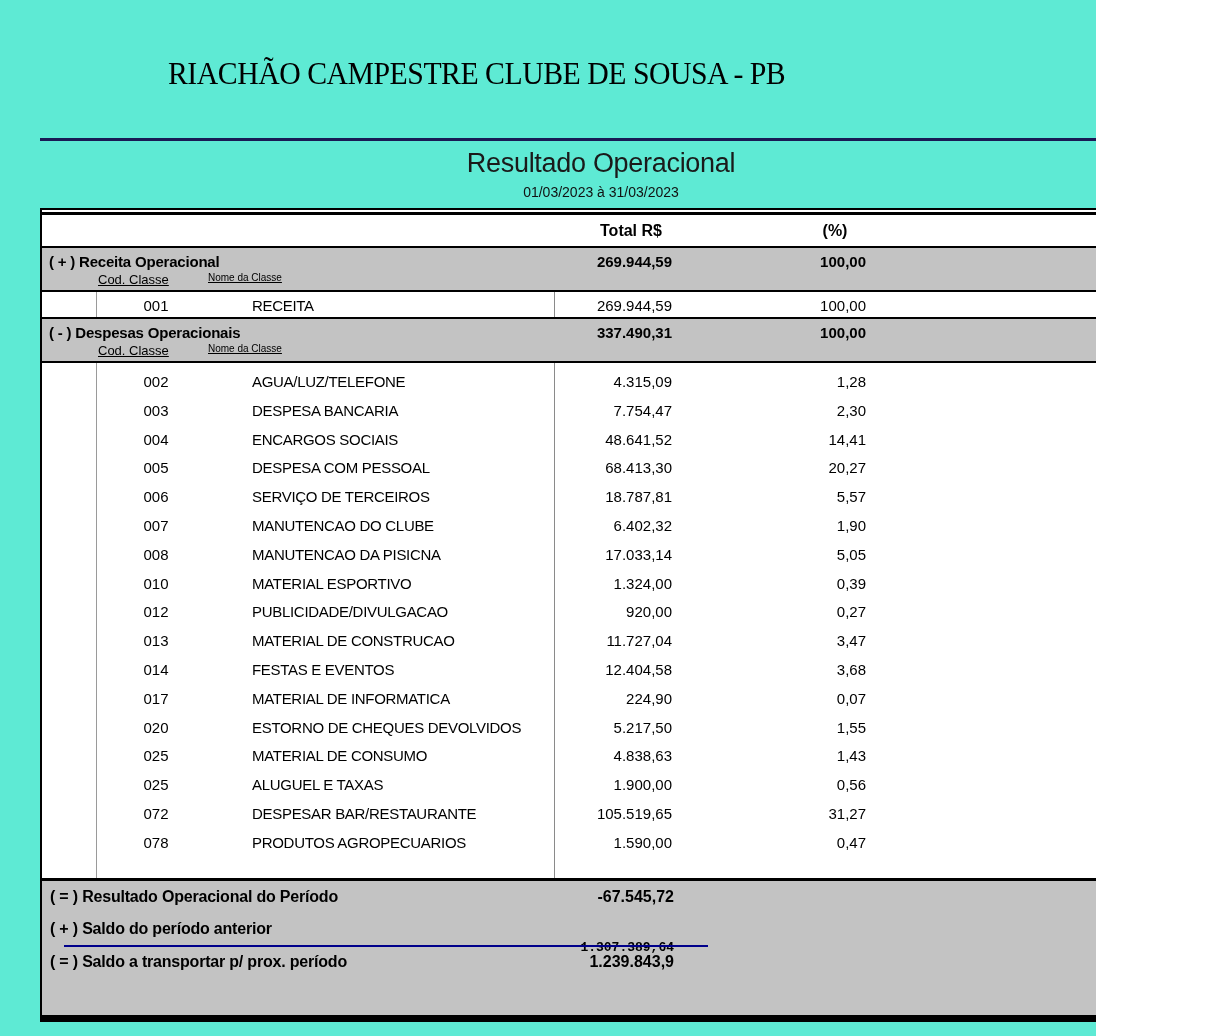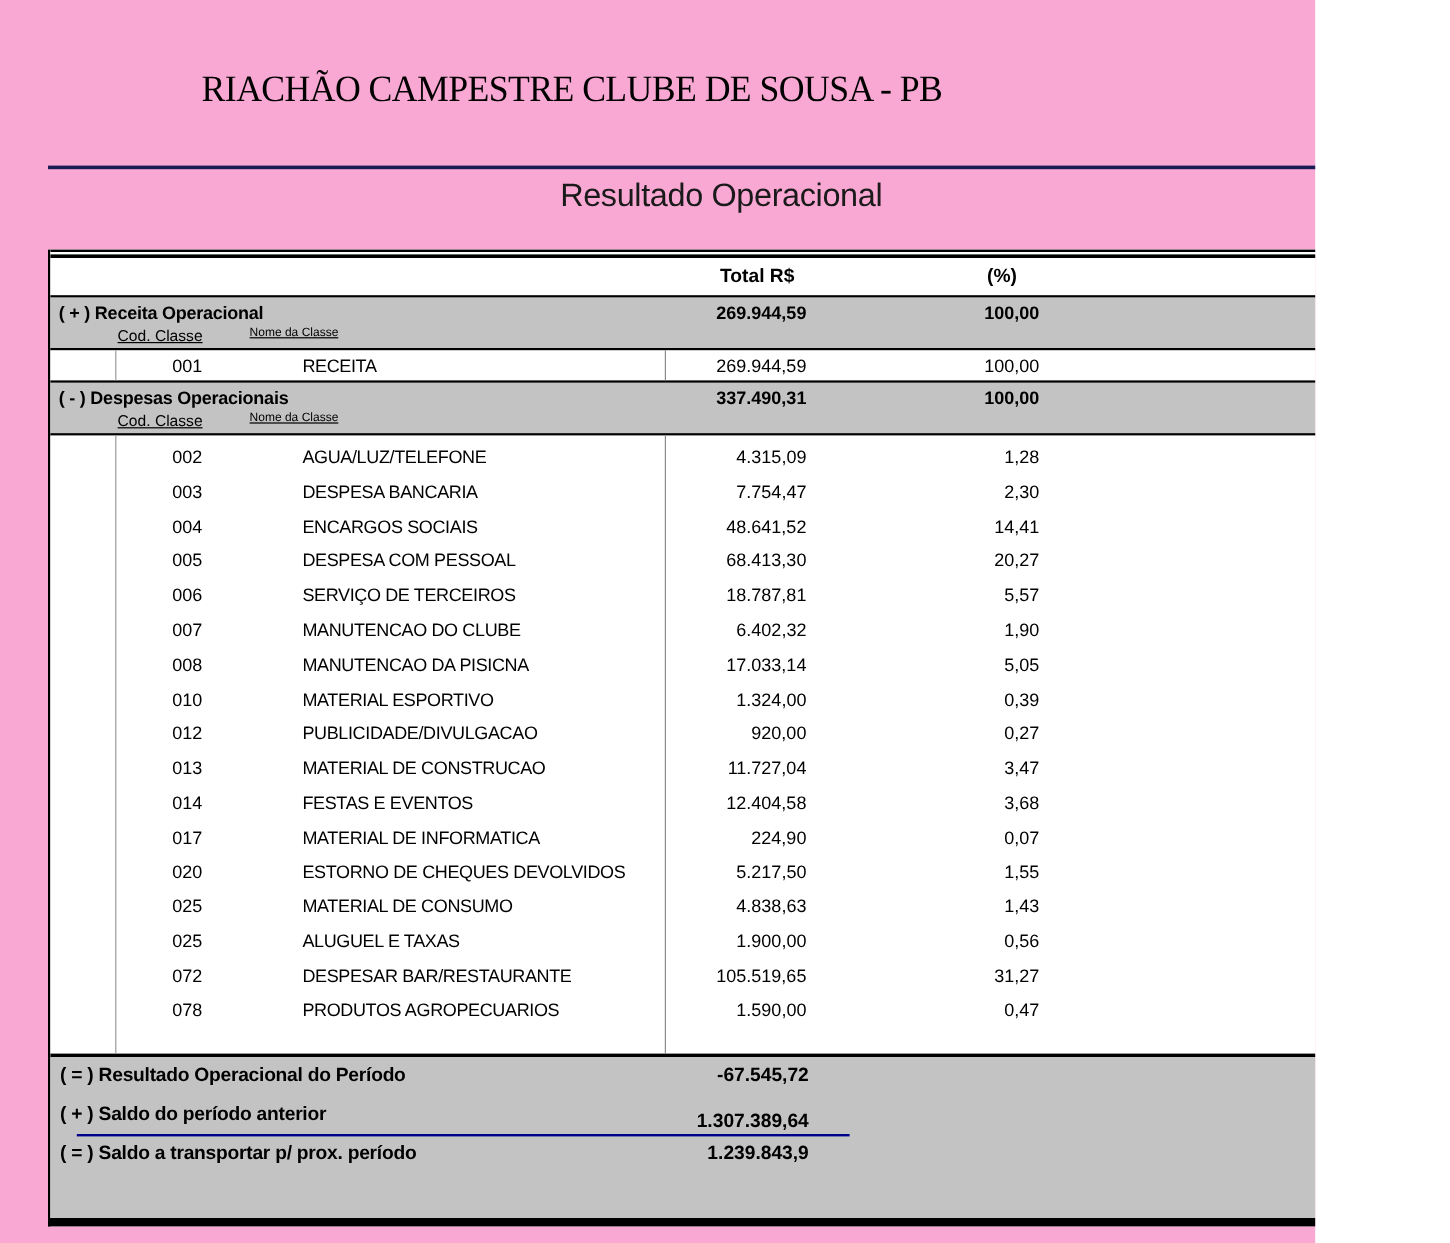--- a/index.html
+++ b/index.html
@@ -1,18 +1,18 @@
 <!DOCTYPE html>
 <html><head>
 <meta charset="utf-8">
 <style>
   * { margin:0; padding:0; box-sizing:border-box; }
   html,body { background:#fff; }
   body { font-family:"Liberation Sans", sans-serif; color:#000; }
-  .page { position:relative; width:1096px; height:1036px; background:#f9a8d4; overflow:hidden; }
+  .page { position:relative; width:1096px; height:1036px; background:#5eead4; overflow:hidden; }
 
   
   .company-title {
     position:absolute; left:168px; top:56px;
     font-family:"Liberation Serif", serif;
     font-size:31px; font-weight:400; letter-spacing:-0.5px;
     white-space:nowrap; transform:scaleX(0.96); transform-origin:left center;
   }
   .top-rule { position:absolute; left:40px; top:138px; width:1122px; height:3px; background:#1a1a55; }
   .report-title {
@@ -59,31 +59,32 @@
   .drows { position:absolute; left:0; top:4px; right:0; }
   .drow { position:relative; height:28.8px; }
   .drow .code, .drow .name, .drow .val, .drow .pct { top:6px; }
 
   
   .footer { position:relative; height:134px; background:#c3c3c3; }
   .frow { position:absolute; left:8px; right:0; height:22px; }
   .frow-1 { top:7px; } .frow-2 { top:39px; } .frow-3 { top:72px; }
   .flabel { font-weight:bold; font-size:16px; letter-spacing:-0.2px; white-space:nowrap; }
   .fval { position:absolute; left:412px; width:212px; top:0; text-align:right; font-weight:bold; font-size:16px; }
-  .fval-small { font-size:16px; top:6px; }
+  .fval-small { font-size:13px; top:20px;font-family:Liberation Mono, monospace; }
   .fdivider { position:absolute; left:22px; top:64px; width:644px; height:2px; background:#00008b; }
 </style>
 </head>
 <body>
 
 <div class="page">
 
   <div class="company-title">RIACHÃO CAMPESTRE CLUBE DE SOUSA - PB</div>
   <div class="top-rule"></div>
   <div class="report-title">Resultado Operacional</div>
+  <div class="report-period">01/03/2023 à 31/03/2023</div>
 
   <div class="tbl">
     <div class="dbl-top"></div>
 
     <div class="hdr-row">
       <span class="hdr-total">Total R$</span>
       <span class="hdr-pct">(%)</span>
     </div>
 
     <div class="band">

